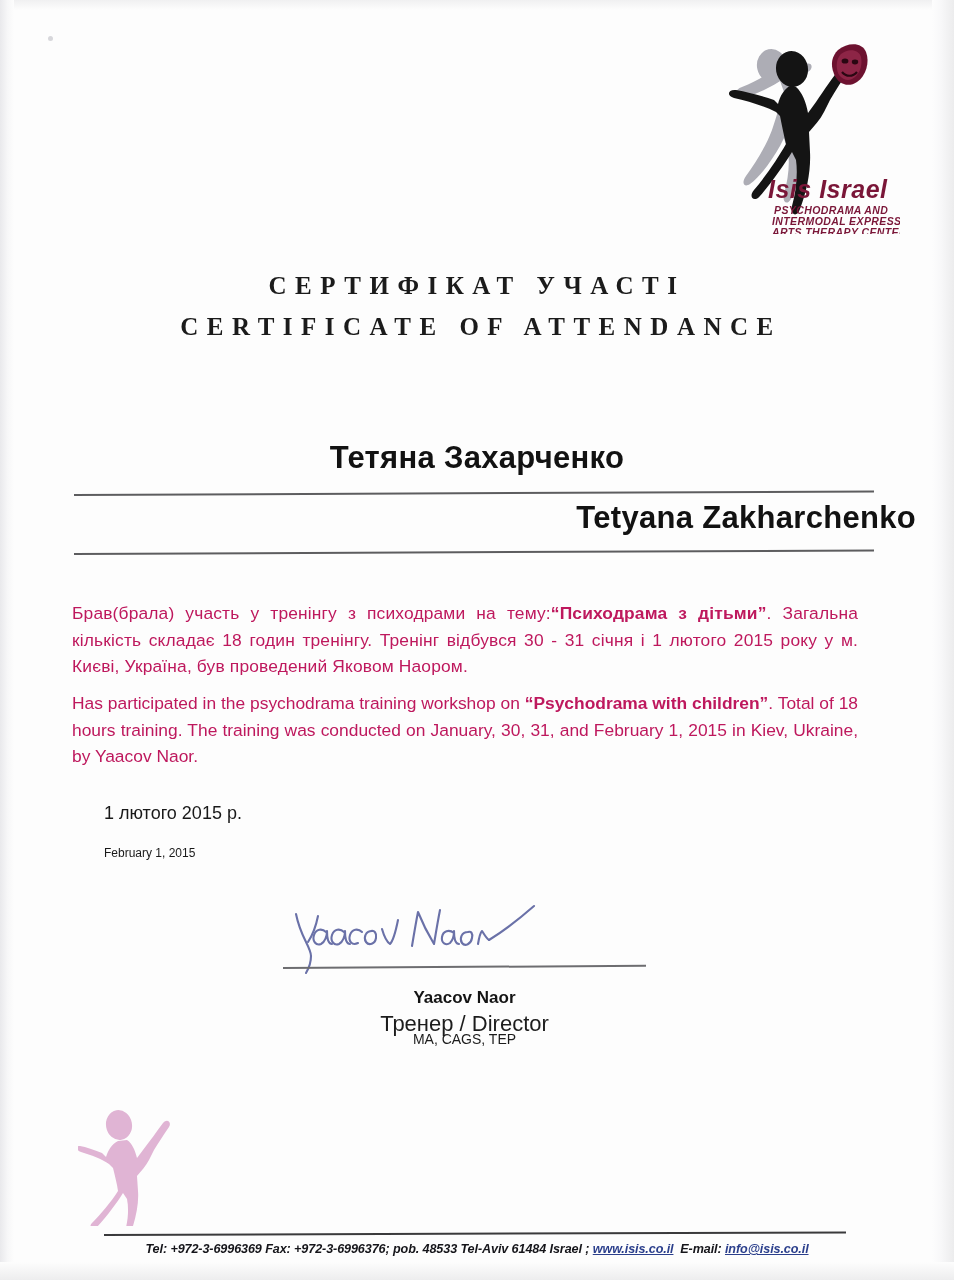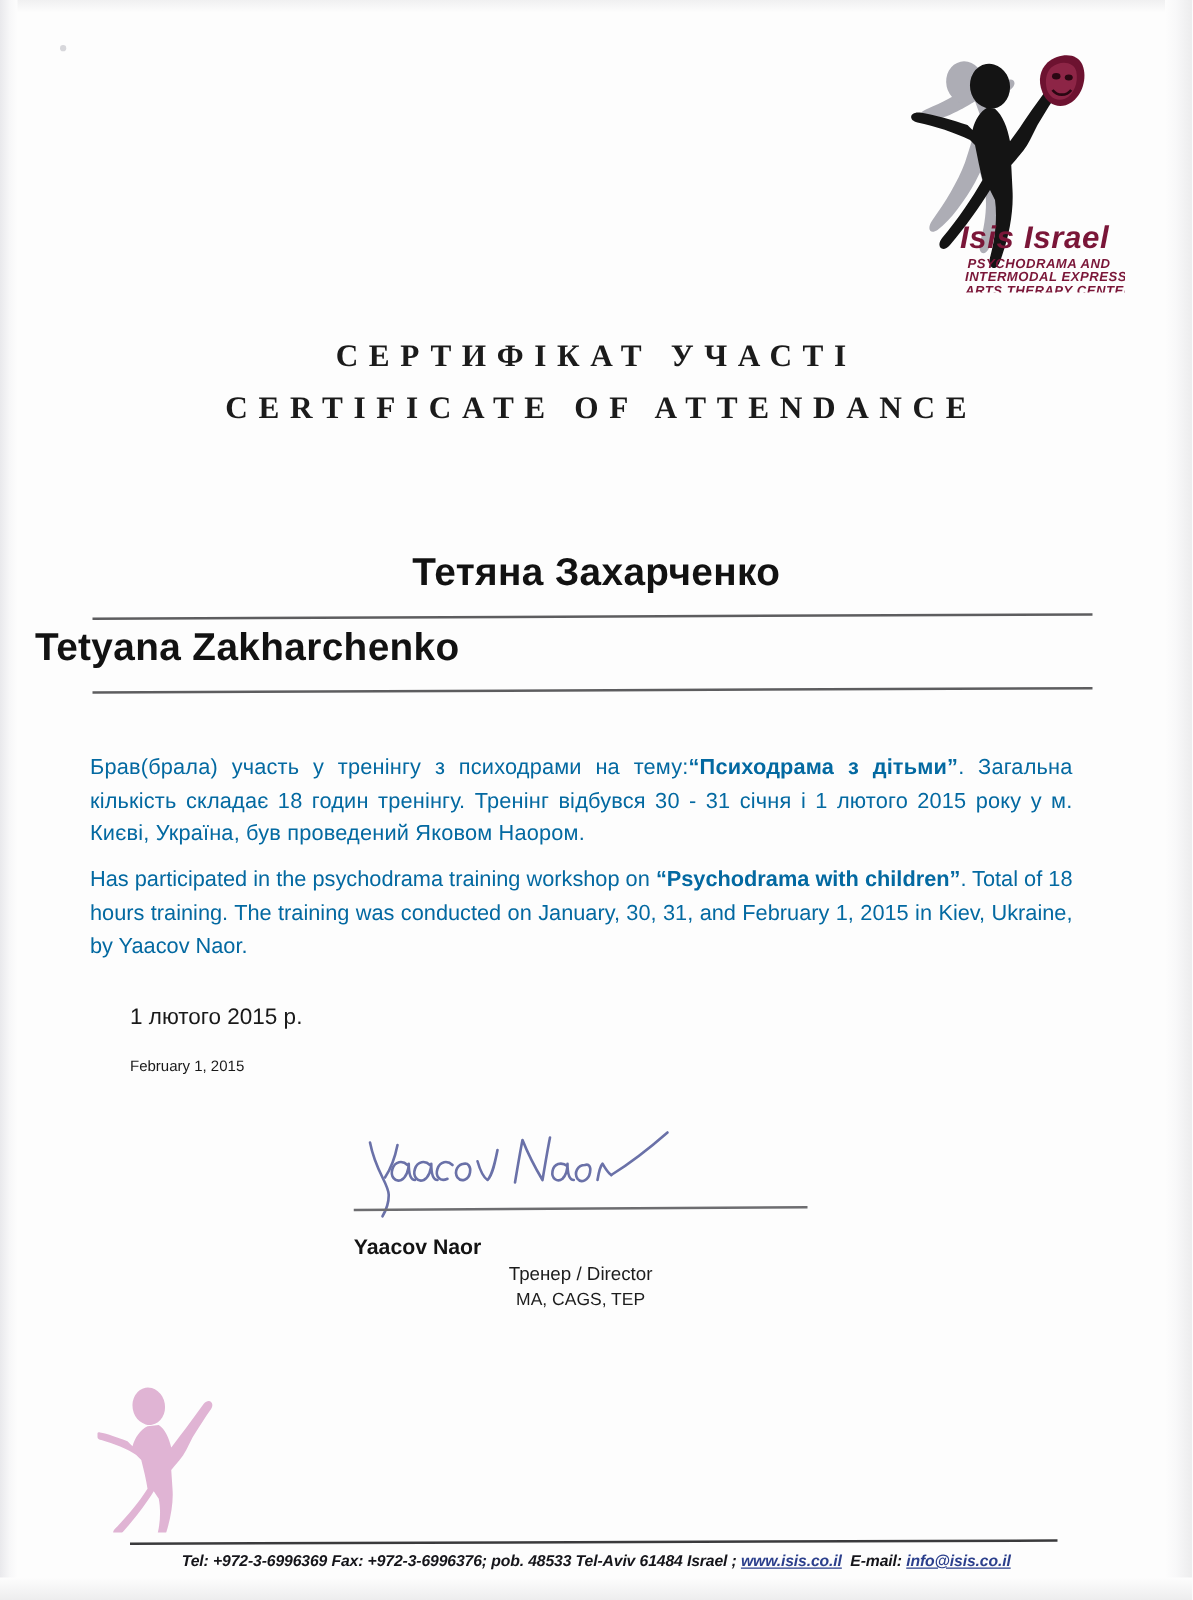--- a/index.html
+++ b/index.html
@@ -107,21 +107,21 @@
     font-size: 31px;
     font-weight: 700;
     color: #121212;
     letter-spacing: .3px;
     box-sizing: border-box;
   }
   .name-en {
     position: absolute;
     left: 0; top: 500px;
     width: 916px;
-    text-align: left;
+    text-align: right;
     font-size: 31px;
     font-weight: 700;
     color: #121212;
     letter-spacing: .3px;
     padding-left: 28px;
     box-sizing: border-box;
   }
   .rule {
     position: absolute;
     height: 2px;
@@ -137,21 +137,21 @@
     transform: rotate(-0.25deg);
   }
 
   
   .para {
     position: absolute;
     left: 72px;
     width: 786px;
     font-size: 17.4px;
     line-height: 26.5px;
-    color: #0369a1;
+    color: #be185d;
     text-align: justify;
   }
   .para.ua { top: 600px; letter-spacing: .15px; }
   .para.en { top: 690px; letter-spacing: 0px; }
   .para b { font-weight: 700; }
 
   
   .date-ua {
     position: absolute;
     left: 104px; top: 803px;
@@ -176,30 +176,31 @@
     left: 283px; top: 967px;
     width: 363px; height: 2px;
     background: #6d6d70;
     transform: rotate(-0.35deg);
     transform-origin: left center;
   }
   .sig-name {
     position: absolute;
     left: 283px; top: 988px;
     width: 363px;
+    text-align: center;
     font-size: 17px;
     font-weight: 700;
     color: #141414;
   }
   .sig-role {
     position: absolute;
     left: 283px; top: 1011px;
     width: 363px;
     text-align: center;
-    font-size: 15px;
+    font-size: 22px;
     color: #1c1c1c;
   }
   .sig-creds {
     position: absolute;
     left: 283px; top: 1031px;
     width: 363px;
     text-align: center;
     font-size: 14px;
     color: #1c1c1c;
   }

